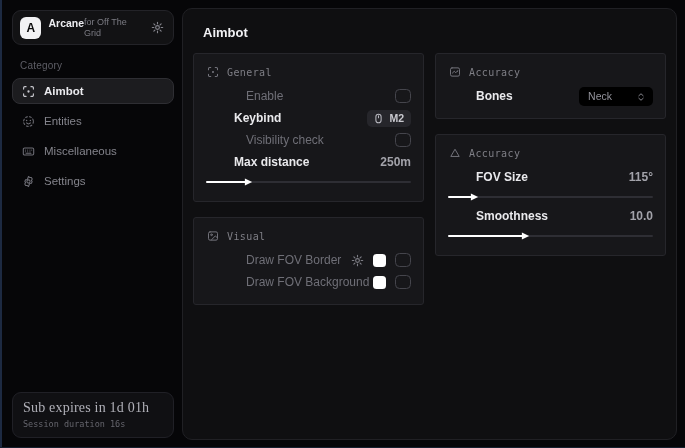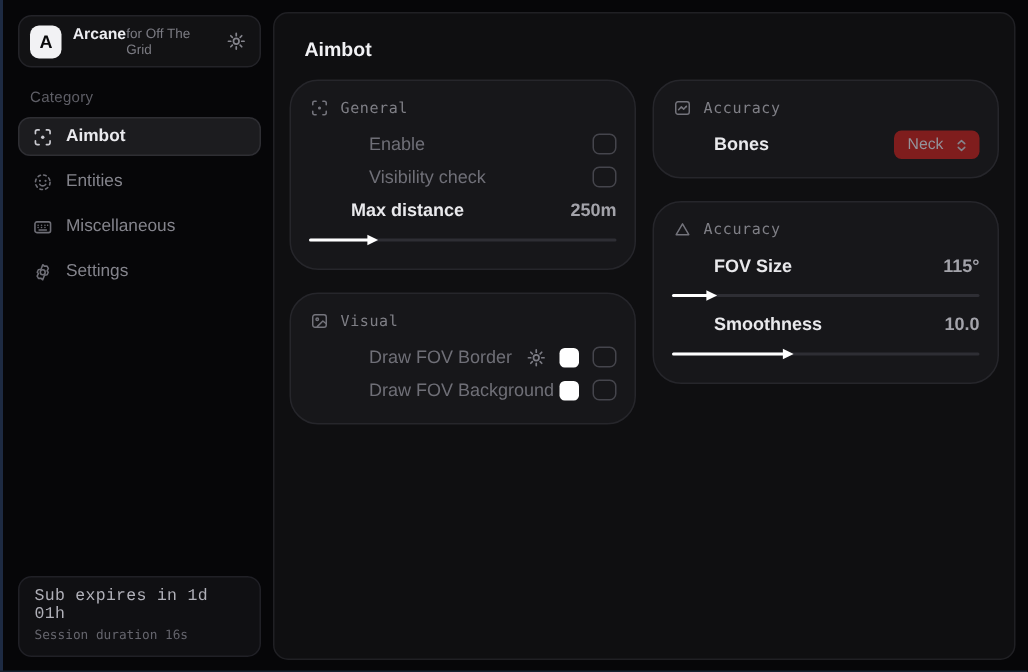--- a/index.html
+++ b/index.html
@@ -25,51 +25,51 @@
 
   .nav { display: flex; flex-direction: column; gap: 4px; }
   .nav-item { height: 26px; border-radius: 8px; display: flex; align-items: center; gap: 9px;
               padding: 0 9px; color: #84848c; font-size: 11.5px; border: 1px solid transparent; cursor: pointer; }
   .nav-item .nav-icon { display: flex; color: #6e6e76; }
   .nav-item.active { background: #1c1c1f; border-color: #2e2e33; color: #eaeaee; font-weight: bold; }
   .nav-item.active .nav-icon { color: #c9c9cf; }
 
   .side-footer { position: absolute; left: 0; right: 0; bottom: 10px; background: #101013;
                  border: 1px solid #202026; border-radius: 9px; padding: 7px 10px 8px; }
-  .foot-line1 { font-family: Liberation Mono, monospace; font-size: 11px; color: #b0b0b8; letter-spacing: 0.2px; }
+  .foot-line1 { font-family: Liberation Serif, serif; font-size: 14px; color: #b0b0b8; letter-spacing: 0.2px; }
   .foot-line2 { font-family: "DejaVu Sans Mono", monospace; font-size: 8.5px; color: #65656d; margin-top: 3px; }
 
   
   .main { position: absolute; left: 182px; top: 8px; width: 495px; height: 432px;
           background: #0f0f11; border: 1px solid #202024; border-radius: 10px; padding: 14px 10px; }
   .page-title { font-size: 13px; font-weight: bold; color: #f1f1f4; margin: 2px 0 13px 10px; }
 
   .cols { display: flex; gap: 11px; }
   .col-left { width: 231px; flex: none; display: flex; flex-direction: column; gap: 15px; }
   .col-right { flex: 1; display: flex; flex-direction: column; gap: 15px; }
 
-  .card { background: #17171a; border: 1px solid #26262b; border-radius: 19px; padding: 9px 12px 11px; }
+  .card { background: #17171a; border: 1px solid #26262b; border-radius: 3px; padding: 9px 12px 11px; }
   .card-header { display: flex; align-items: center; gap: 8px; color: #7f7f86;
                  font-family: "DejaVu Sans Mono", monospace; font-size: 10px; letter-spacing: 0.4px;
                  margin: 3px 0 7px 1px; }
   .card-header .hdr-icon { display: flex; color: #74747c; }
 
   .row { display: flex; justify-content: space-between; align-items: center; min-height: 22px; }
   .lbl-dim { color: #6f6f77; font-size: 12px; margin-left: 40px; }
   .lbl-bright { color: #e9e9ec; font-size: 12px; font-weight: bold; padding-left: 28px; }
   .val { color: #a3a3aa; font-size: 12px; font-weight: bold; }
 
   .checkbox { width: 16px; height: 14px; border: 1.5px solid #45454c; border-radius: 4.5px;
               background: transparent; cursor: pointer; flex: none; }
 
   .kbd-badge { display: flex; align-items: center; gap: 5px; background: #26262b; border-radius: 5px;
                padding: 2.5px 7px 2.5px 6px; color: #c9c9cf; font-size: 10.5px; font-weight: bold; cursor: pointer; }
   .kbd-badge .mouse-ic { display: flex; color: #b9b9c0; }
 
-  .select-btn { display: flex; align-items: flex-end; gap: 7px; background: #7f1d1d; border-radius: 5px;
+  .select-btn { display: flex; align-items: flex-end; gap: 24px; background: #000000; border-radius: 5px;
                 padding: 3.5px 7px 3.5px 9px; color: #93939b; font-size: 10.5px; cursor: pointer; }
   .select-btn .chev-ic { display: flex; color: #85858d; }
 
   .ctrl-group { display: flex; align-items: center; gap: 9px; }
   .swatch { width: 13px; height: 13px; background: #ffffff; border-radius: 3.5px; cursor: pointer; flex: none; }
   .row-gear { display: flex; color: #7c7c84; cursor: pointer; }
 
   .slider { position: relative; height: 10px; margin: 4px 0 3px; cursor: pointer; }
   .slider .track { position: absolute; left: 0; right: 0; top: 50%; height: 2px; transform: translateY(-50%);
                    background: #2e2e34; border-radius: 1px; }
@@ -163,20 +163,32 @@
               </svg>
             </span>
             <span>General</span>
           </div>
 
           <div class="row">
             <span class="lbl-dim">Enable</span>
             <span class="checkbox"></span>
           </div>
 
+          <div class="row">
+            <span class="lbl-bright">Keybind</span>
+            <span class="kbd-badge">
+              <span class="mouse-ic">
+                <svg width="11" height="11" viewBox="0 0 16 16" fill="none" stroke="currentColor" stroke-width="1.5" stroke-linecap="round">
+                  <rect x="4.2" y="1.8" width="7.6" height="12.4" rx="3.8"></rect>
+                  <path d="M8 4.2v2.6"></path>
+                </svg>
+              </span>
+              <span>M2</span>
+            </span>
+          </div>
 
           <div class="row">
             <span class="lbl-dim">Visibility check</span>
             <span class="checkbox"></span>
           </div>
 
           <div class="row">
             <span class="lbl-bright">Max distance</span>
             <span class="val">250m</span>
           </div>

